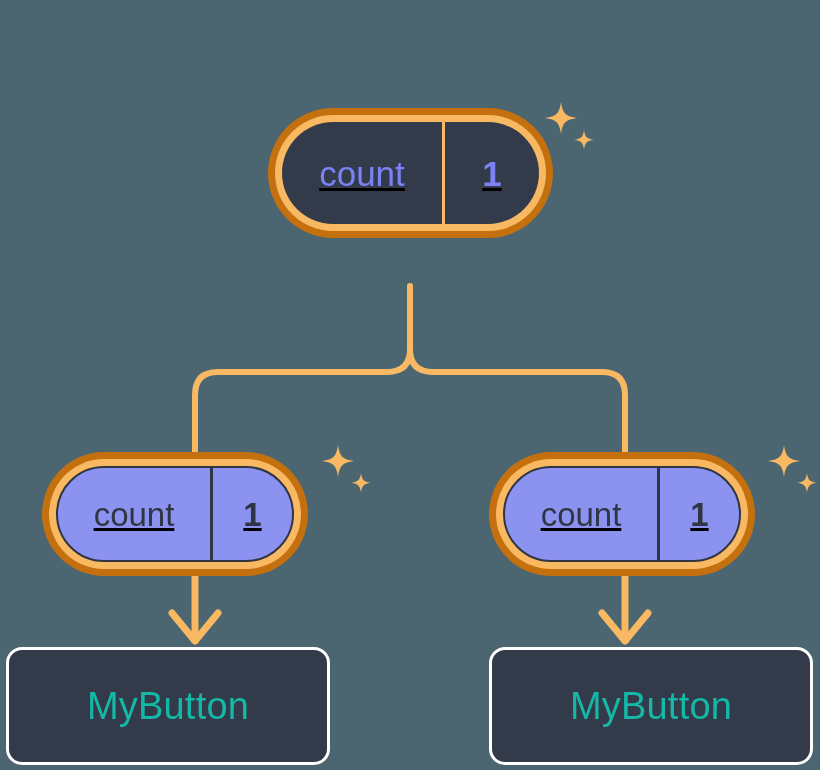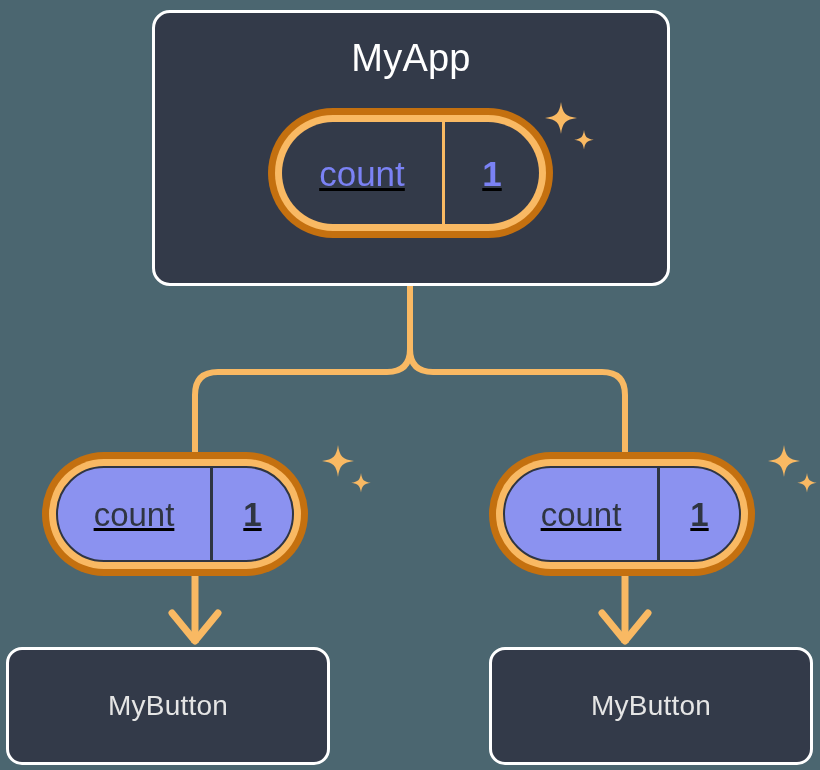--- a/index.html
+++ b/index.html
@@ -71,22 +71,22 @@
   }
   .btn-label {
     position: absolute;
     left: 0;
     right: 0;
     top: 0;
     bottom: 0;
     display: flex;
     align-items: center;
     justify-content: center;
-    color: #e5e5e5;
-    font-size: 28px;
+    color: #14b8a6;
+    font-size: 38px;
     font-weight: 400;
     letter-spacing: 0.2px;
     white-space: nowrap;
   }
 
   
   .pill {
     position: absolute;
     box-sizing: border-box;
     border-radius: 999px;
@@ -208,23 +208,20 @@
              Q 410 372 410 349
              L 410 330" fill="none" stroke="#f9b963" stroke-width="6" stroke-linecap="round" stroke-linejoin="round"></path>
 
     <path d="M 195 568 L 195 643" fill="none" stroke="#f9b963" stroke-width="7" stroke-linecap="butt"></path>
     <path d="M 172 613 L 195 641 L 218 613" fill="none" stroke="#f9b963" stroke-width="7" stroke-linecap="round" stroke-linejoin="round"></path>
 
     <path d="M 625 568 L 625 643" fill="none" stroke="#f9b963" stroke-width="7" stroke-linecap="butt"></path>
     <path d="M 602 613 L 625 641 L 648 613" fill="none" stroke="#f9b963" stroke-width="7" stroke-linecap="round" stroke-linejoin="round"></path>
   </svg>
 
-  <div class="comp-box" id="box-myapp">
-    <div class="comp-title">MyApp</div>
-  </div>
 
   <div class="pill dark" id="pill-myapp">
     <div class="pill-inner">
       <div class="pill-body">
         <div class="pill-key">count</div>
         <div class="pill-val">1</div>
       </div>
     </div>
   </div>
 

